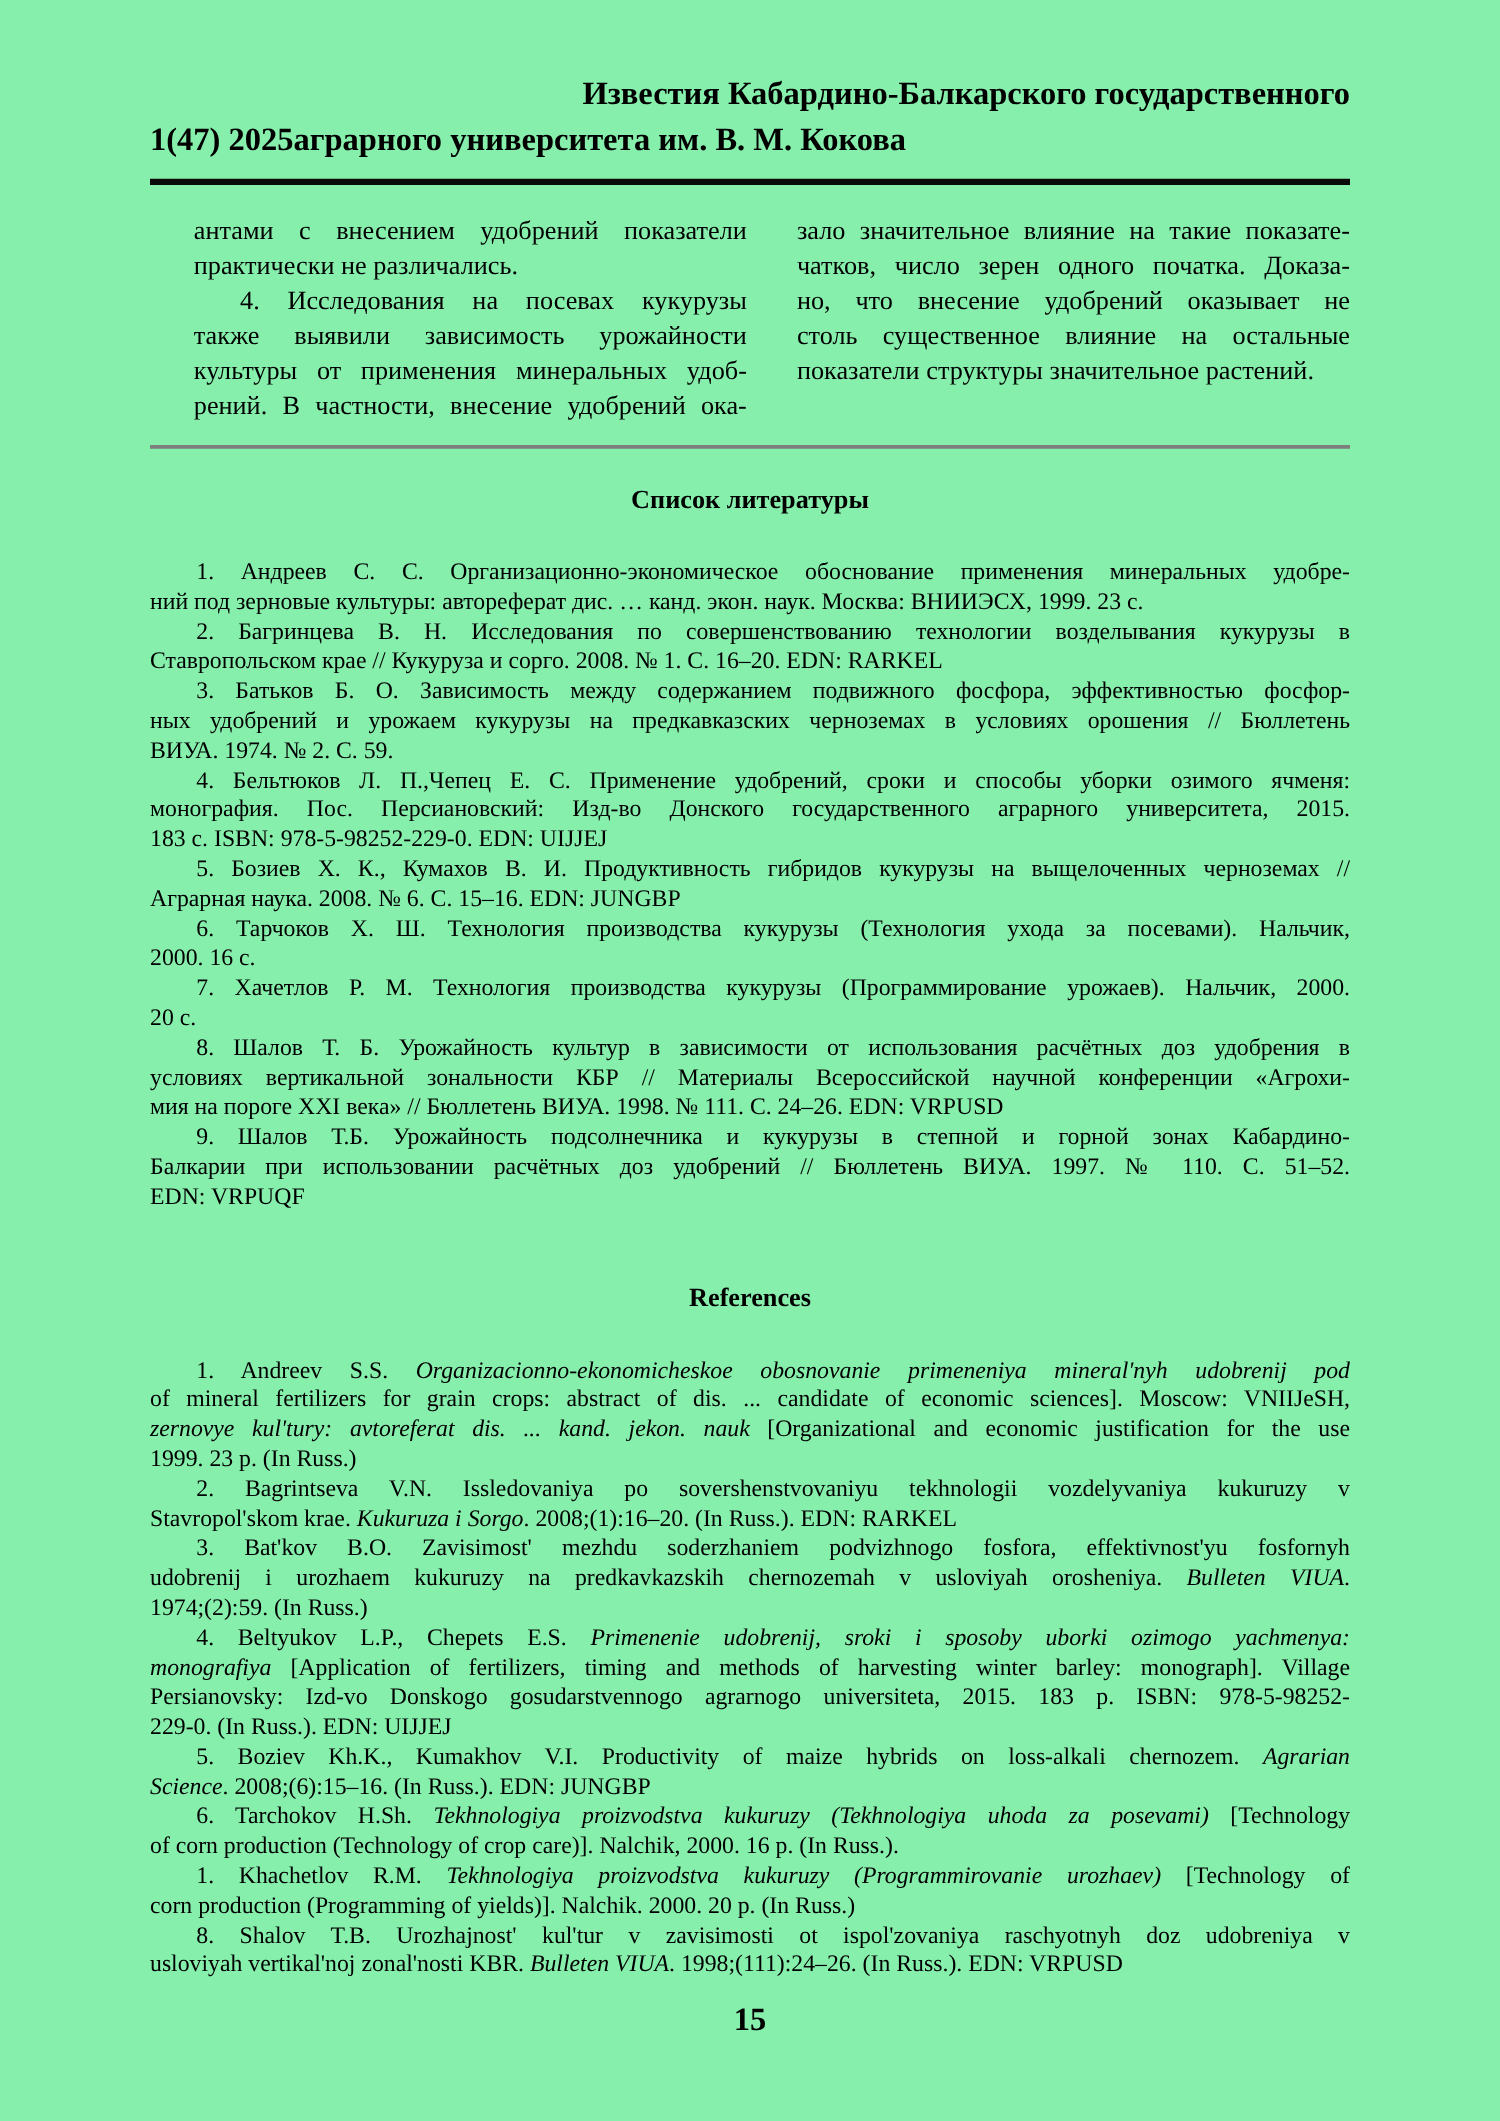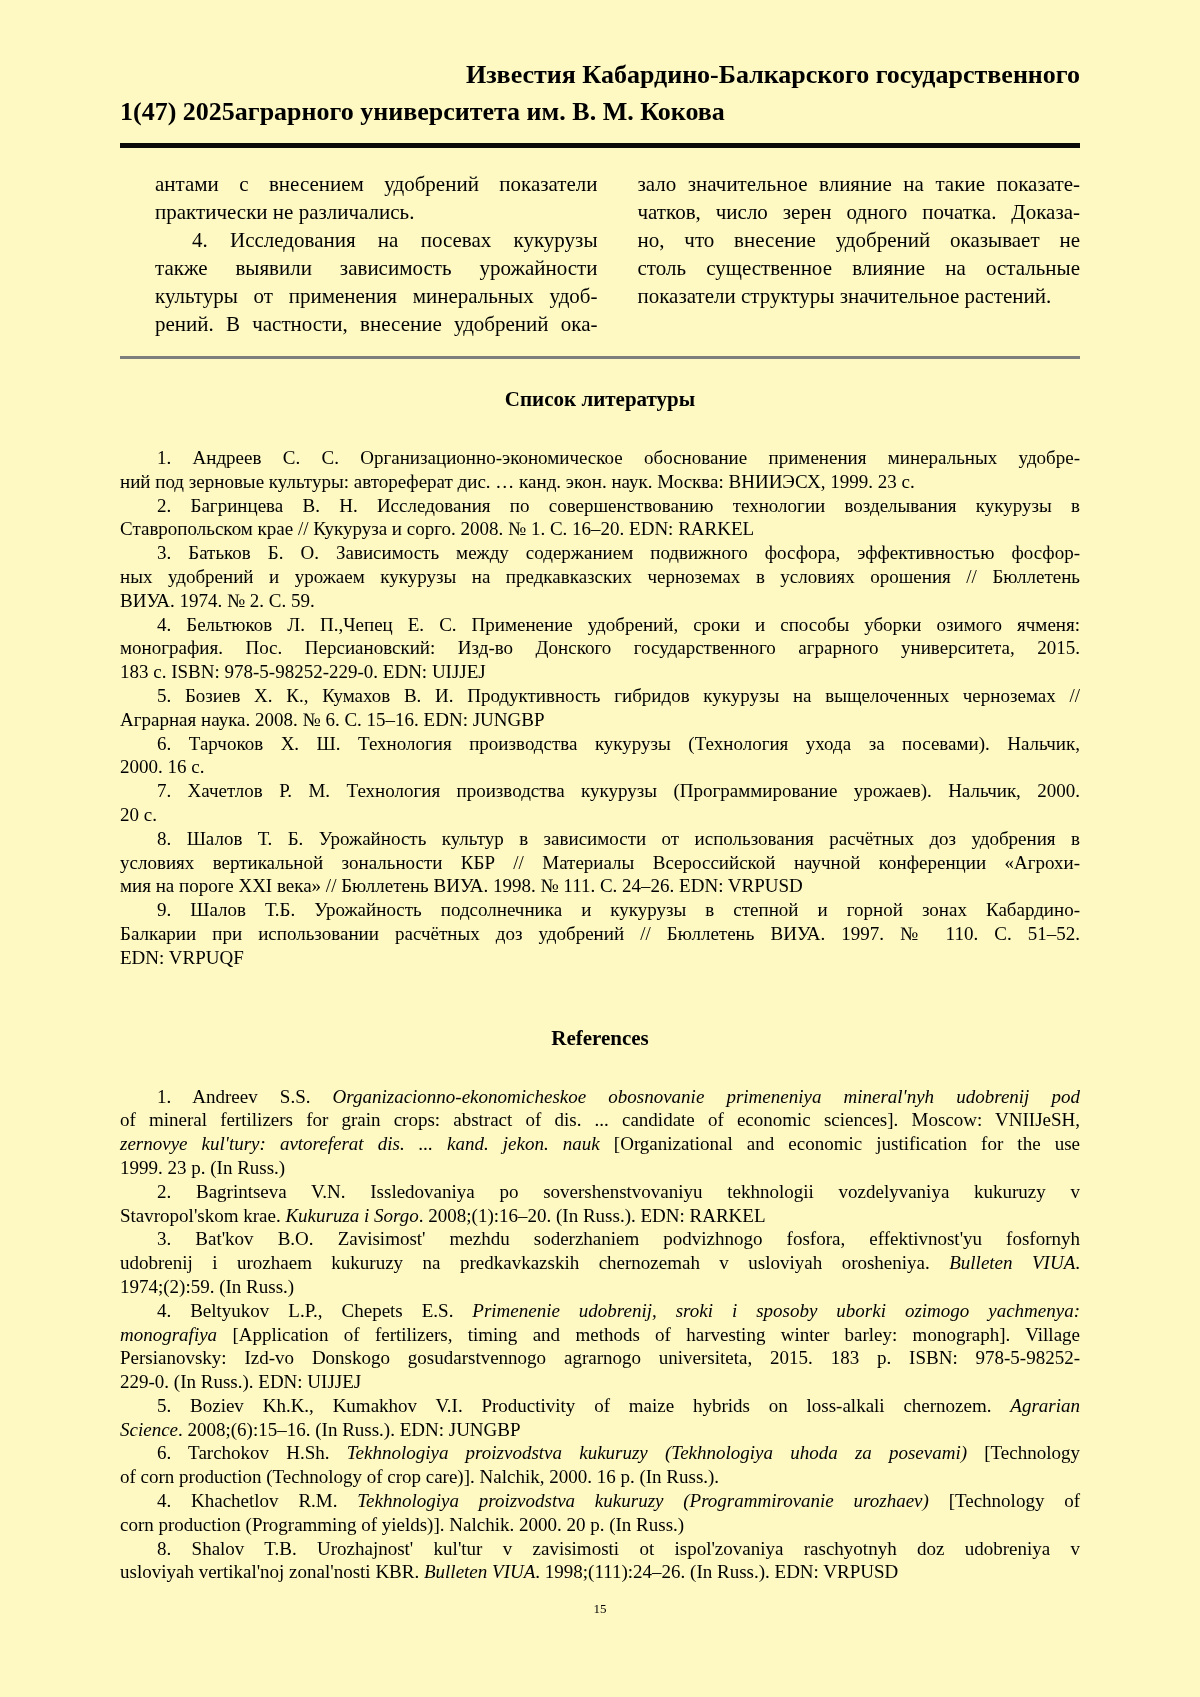--- a/index.html
+++ b/index.html
@@ -1,19 +1,19 @@
 <!DOCTYPE html>
 <html lang="ru"><head>
 <meta charset="utf-8">
 <style>
   html,body { margin:0; padding:0; background:#ffffff; }
   .page {
     width:1200px; height:1697px; box-sizing:border-box;
     padding:56px 120px 0 120px;
-    background:#fef9c3; color:#000;
+    background:#86efac; color:#000;
     font-family:"Liberation Serif","DejaVu Serif",serif;
     position:relative; overflow:hidden;
   }
   
   .hdr { font-weight:700; font-size:26px; line-height:37px; }
   .hdr-row1 { text-align:right; }
   .hdr-row2 { display:flex; justify-content:flex-start; align-items:baseline; }
   .rule-thick { margin-top:13px; height:5px; background:#0a0a0a; }
   
   .columns { margin-top:22px; display:flex; gap:40px; font-size:21px; line-height:28px;margin-left:35px; }
@@ -26,21 +26,21 @@
   .rule-thin { margin-top:18px; height:3px; background:#7e7e7e; }
   
   h2.sect { margin:27px 0 0 0; font-size:21px; line-height:27px; font-weight:700; text-align:center; }
   h2.sect-en { margin-top:55px; }
   
   .refs { margin-top:33px; font-size:19px; line-height:23.8px; }
   .refs-en { }
   .ref { margin:0; }
   .ref i { font-style:italic; }
   
-  .page-number { margin-top:17px; text-align:center; font-size:13px; }
+  .page-number { margin-top:17px; text-align:center; font-size:26px;font-weight:bold; }
 </style>
 </head>
 <body>
 
 <div class="page">
 
   <header>
     <div class="hdr hdr-row1">Известия Кабардино-Балкарского государственного</div>
     <div class="hdr hdr-row2">
       <div>1(47) 2025</div>
@@ -141,21 +141,21 @@
       </div>
       <div class="ref">
         <div class="ln j ind"><span>5. Boziev Kh.K., Kumakhov V.I. Productivity of maize hybrids on loss-alkali chernozem. </span><i>Agrarian</i></div>
         <div class="ln"><i>Science</i><span>. 2008;(6):15–16. (In Russ.). EDN: JUNGBP</span></div>
       </div>
       <div class="ref">
         <div class="ln j ind"><span>6. Tarchokov H.Sh. </span><i>Tekhnologiya proizvodstva kukuruzy (Tekhnologiya uhoda za posevami)</i><span> [Technology</span></div>
         <div class="ln"><span>of corn production (Technology of crop care)]. Nalchik, 2000. 16 p. (In Russ.).</span></div>
       </div>
       <div class="ref">
-        <div class="ln j ind"><span>4. Khachetlov R.M. </span><i>Tekhnologiya proizvodstva kukuruzy (Programmirovanie urozhaev)</i><span> [Technology of</span></div>
+        <div class="ln j ind"><span>1. Khachetlov R.M. </span><i>Tekhnologiya proizvodstva kukuruzy (Programmirovanie urozhaev)</i><span> [Technology of</span></div>
         <div class="ln"><span>corn production (Programming of yields)]. Nalchik. 2000. 20 p. (In Russ.)</span></div>
       </div>
       <div class="ref">
         <div class="ln j ind"><span>8. Shalov T.B. Urozhajnost' kul'tur v zavisimosti ot ispol'zovaniya raschyotnyh doz udobreniya v</span></div>
         <div class="ln"><span>usloviyah vertikal'noj zonal'nosti KBR. </span><i>Bulleten VIUA</i><span>. 1998;(111):24–26. (In Russ.). EDN: VRPUSD</span></div>
       </div>
     </div>
 
   <div class="page-number">15</div>
 

